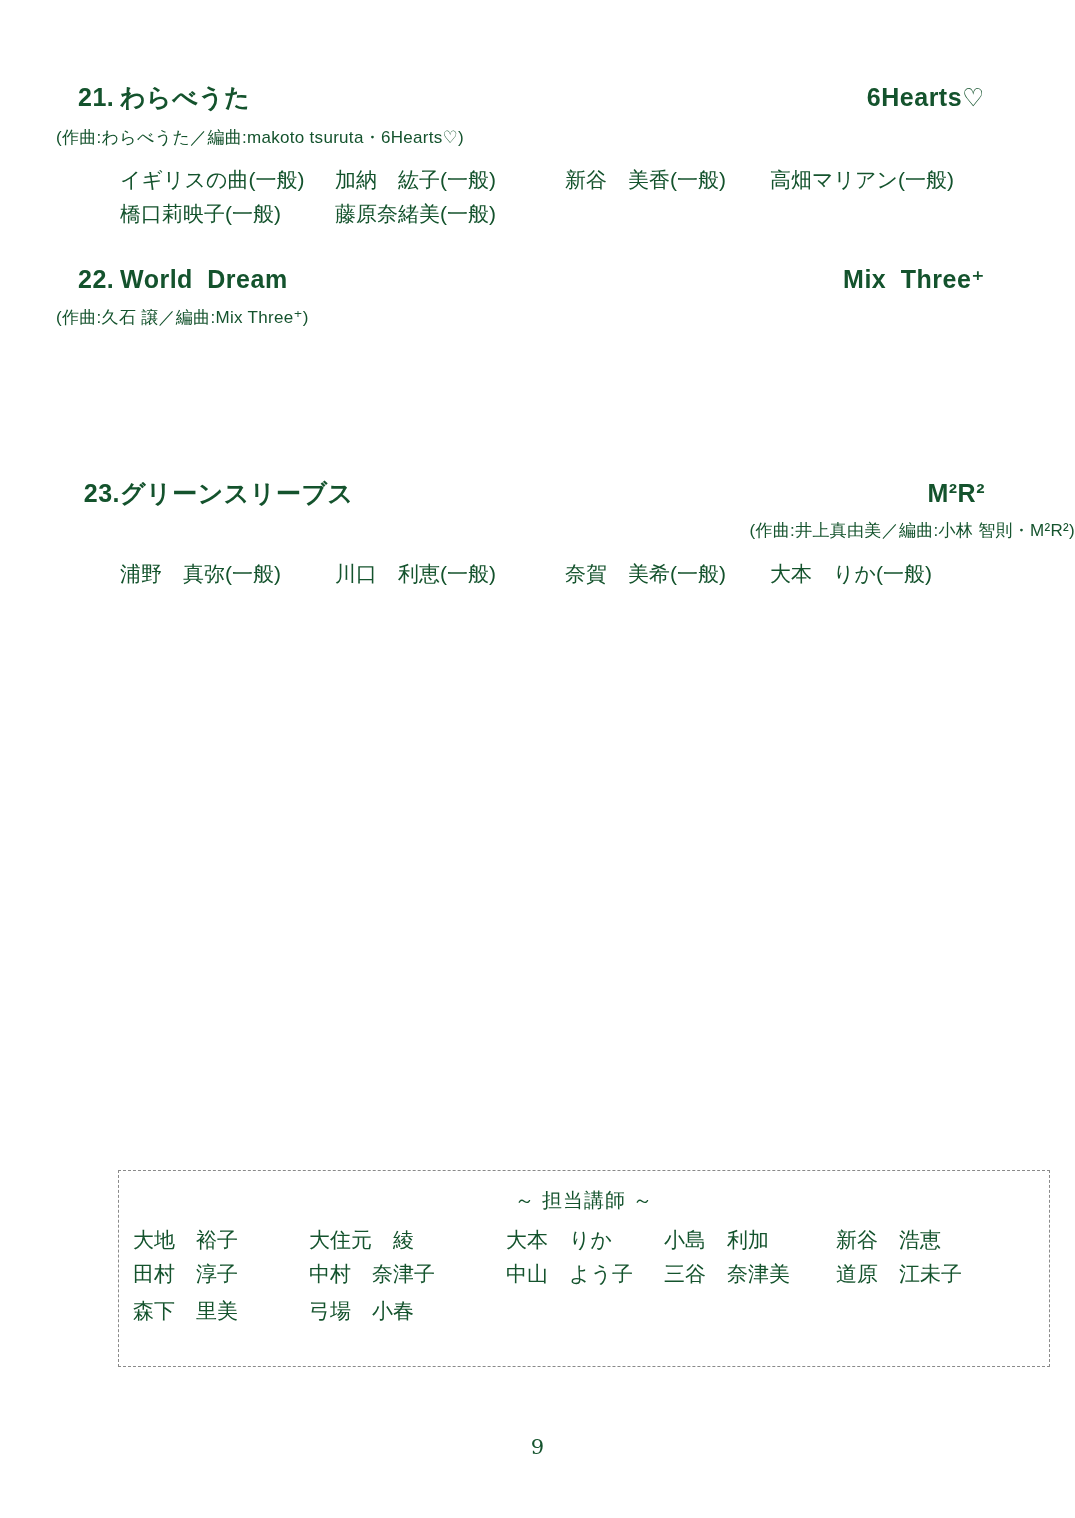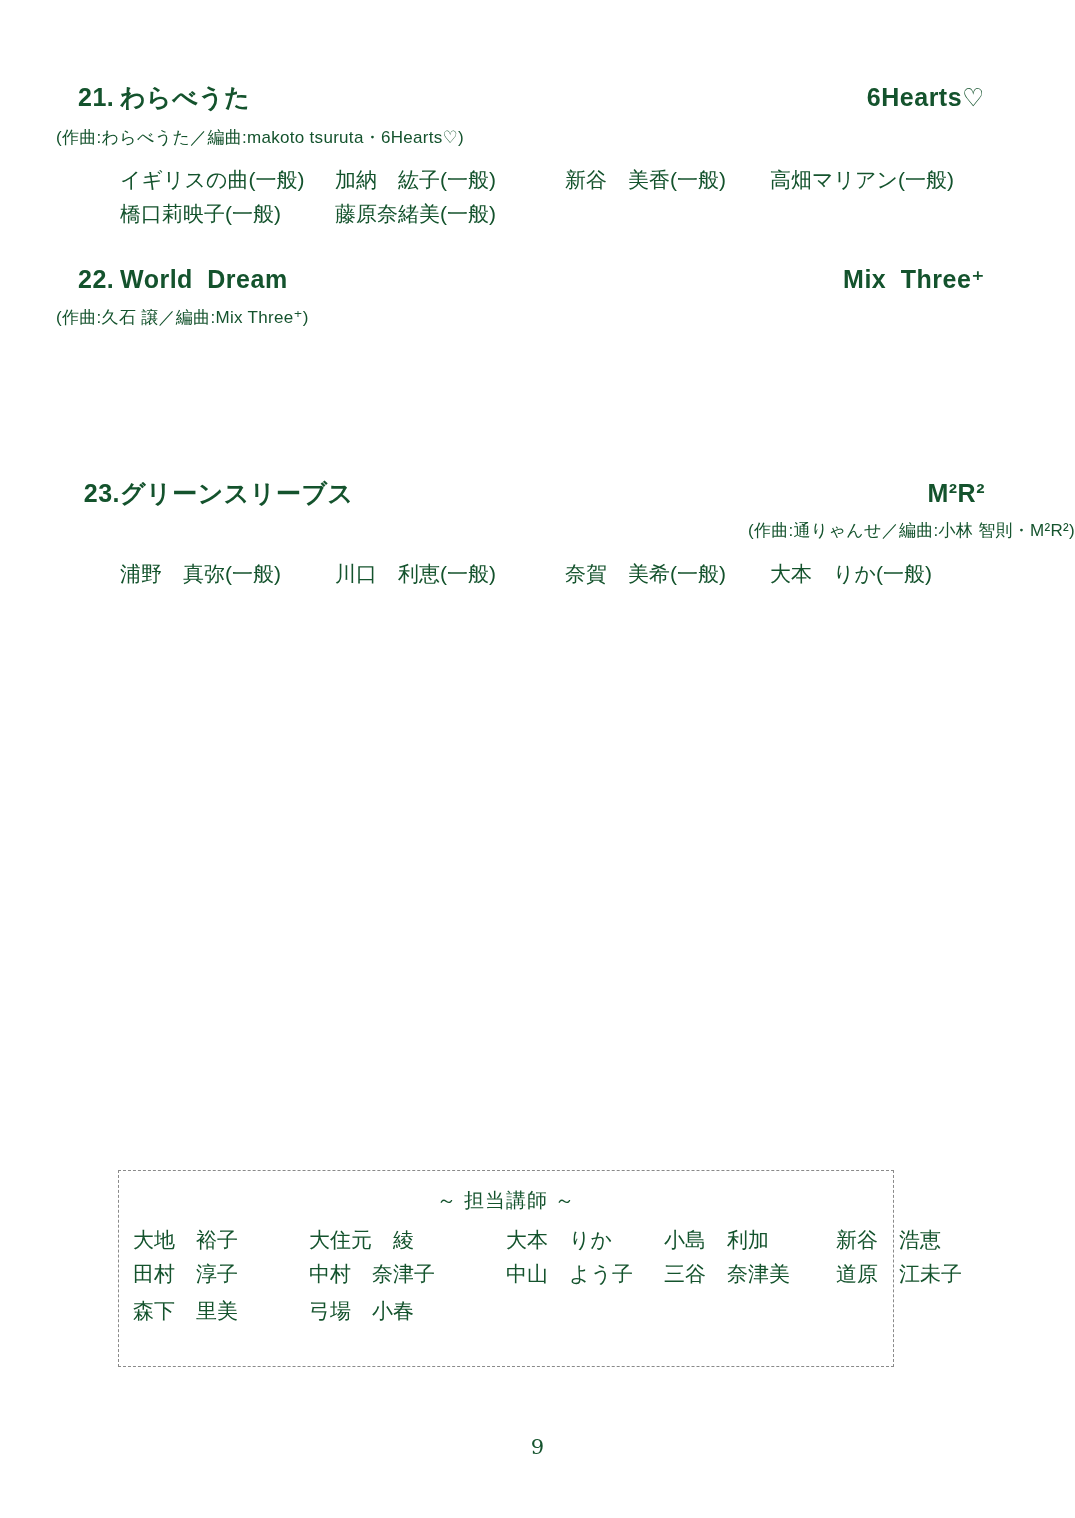--- a/index.html
+++ b/index.html
@@ -38,21 +38,21 @@
   #song-23 .performer-rows{margin-top:14px;}
   .performer-row{position:relative;height:34px;font-size:21px;line-height:34px;}
   .performer-row span{position:absolute;top:0;white-space:pre;}
   .pc0{left:0;}
   .pc1{left:215px;}
   .pc2{left:445px;}
   .pc3{left:650px;}
 
   .instructors-box{
     position:absolute;left:118px;top:1170px;
-    width:776px;height:197px;
+    width:932px;height:197px;
     border:1px dashed #8a8a8a;
     box-sizing:border-box;
   }
   .instructors-title{
     text-align:center;margin-top:16px;height:26px;
     font-size:20px;line-height:26px;letter-spacing:1px;
   }
   .instructor-row{position:relative;height:34px;font-size:21px;line-height:34px;}
   .instructor-row.r0{margin-top:10px;}
   .instructor-row.r2{margin-top:3px;}
@@ -104,21 +104,21 @@
     </div>
     <div class="song-credit">(作曲:久石 譲／編曲:Mix Three⁺)</div>
   </div>
 
   <div class="song" id="song-23">
     <div class="song-header">
       <span class="song-number">23.</span>
       <span class="song-title">グリーンスリーブス</span>
       <span class="song-group">M²R²</span>
     </div>
-    <div class="song-credit">(作曲:通りゃんせ／編曲:小林 智則・M²R²)</div>
+    <div class="song-credit">(作曲:井上真由美／編曲:小林 智則・M²R²)</div>
     <div class="performer-rows">
       <div class="performer-row">
         <span class="pc0">浦野　真弥(一般)</span>
         <span class="pc1">川口　利恵(一般)</span>
         <span class="pc2">奈賀　美希(一般)</span>
         <span class="pc3">大本　りか(一般)</span>
       </div>
     </div>
   </div>
 

